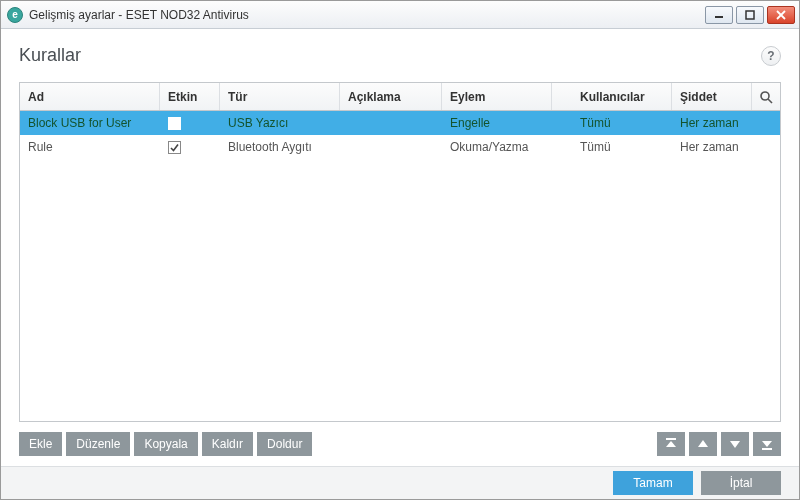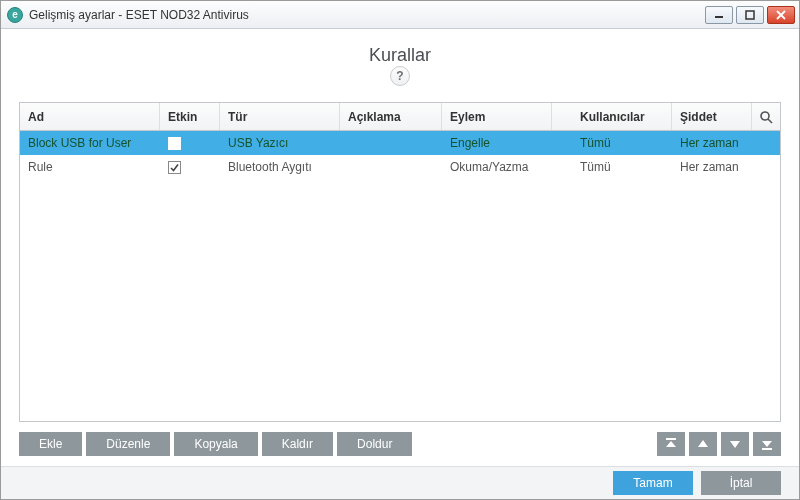--- a/index.html
+++ b/index.html
@@ -53,21 +53,20 @@
   .win-btn svg { display:block; }
   
   .content {
     flex:1;
     display:flex; flex-direction:column;
     padding: 10px 18px 0 18px;
   }
   .heading-row {
     display:flex; align-items:center;
     margin: 6px 0 16px 0;
-    flex-direction: column;
   }
   .heading {
     font-size:18px; color:#4a4f54; font-weight:400;
     flex:1;
   }
   .help-btn {
     width:20px; height:20px; border-radius:50%;
     border:1px solid #c8ccd0;
     background: linear-gradient(#fcfcfc,#eef0f2);
     color:#6a7076; font-size:12px;
@@ -127,21 +126,21 @@
   .trow.selected .chk { border-color:#fff; }
   .chk svg { display:block; }
   .search-icon svg { display:block; }
   
   .actions-row {
     display:flex; align-items:center;
     margin-top:10px;
   }
   .btn {
     height:24px;
-    padding: 0 20px;
+    padding: 0 10px;
     background:#8e979c;
     color:#fff;
     font-size:12px;
     display:inline-flex; align-items:center; justify-content:center;
     margin-right:4px;
     border:none;
   }
   .sq-btn {
     width:28px; height:24px; padding:0;
     background:#8e979c; color:#fff;

